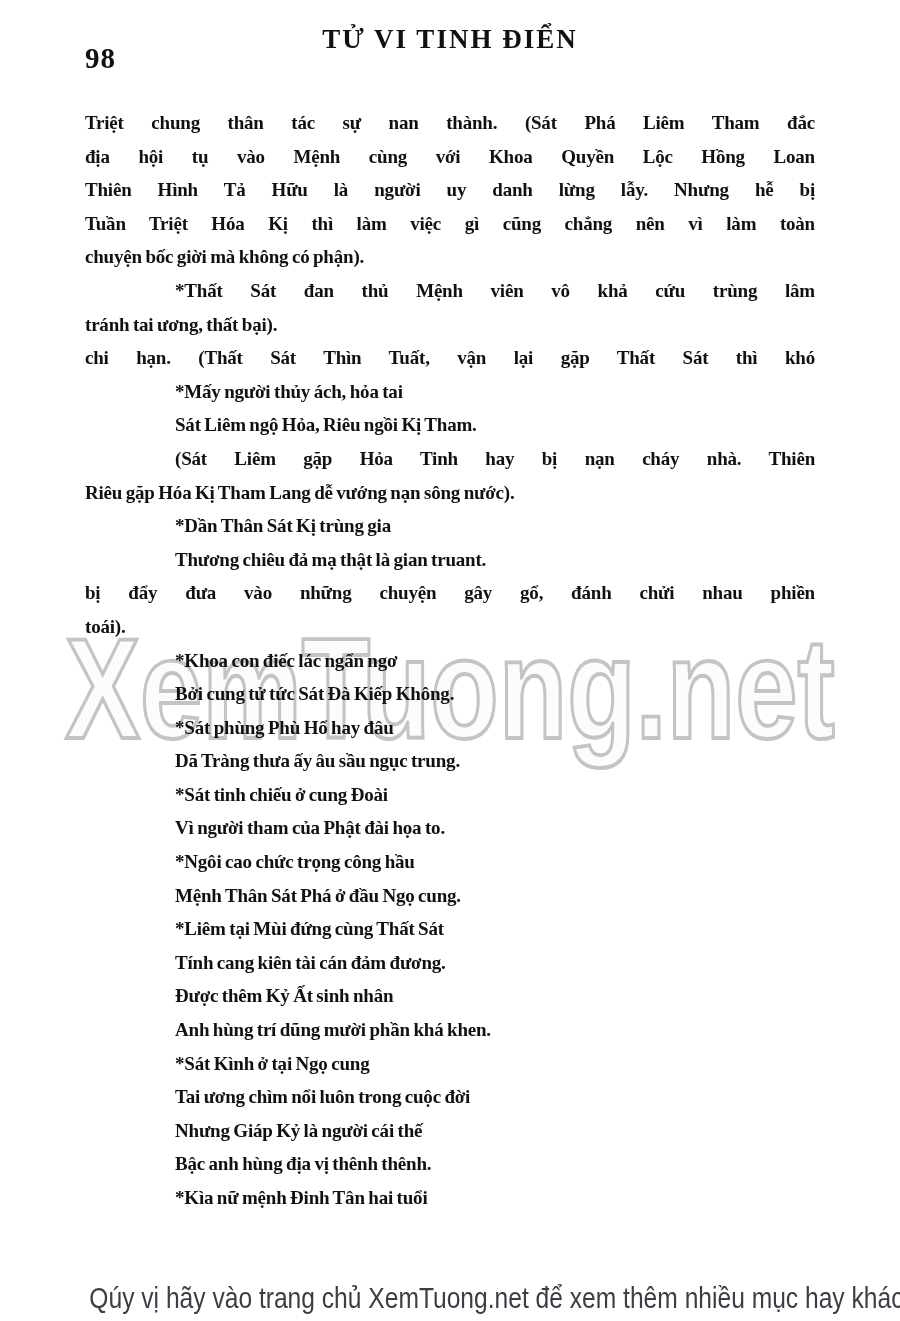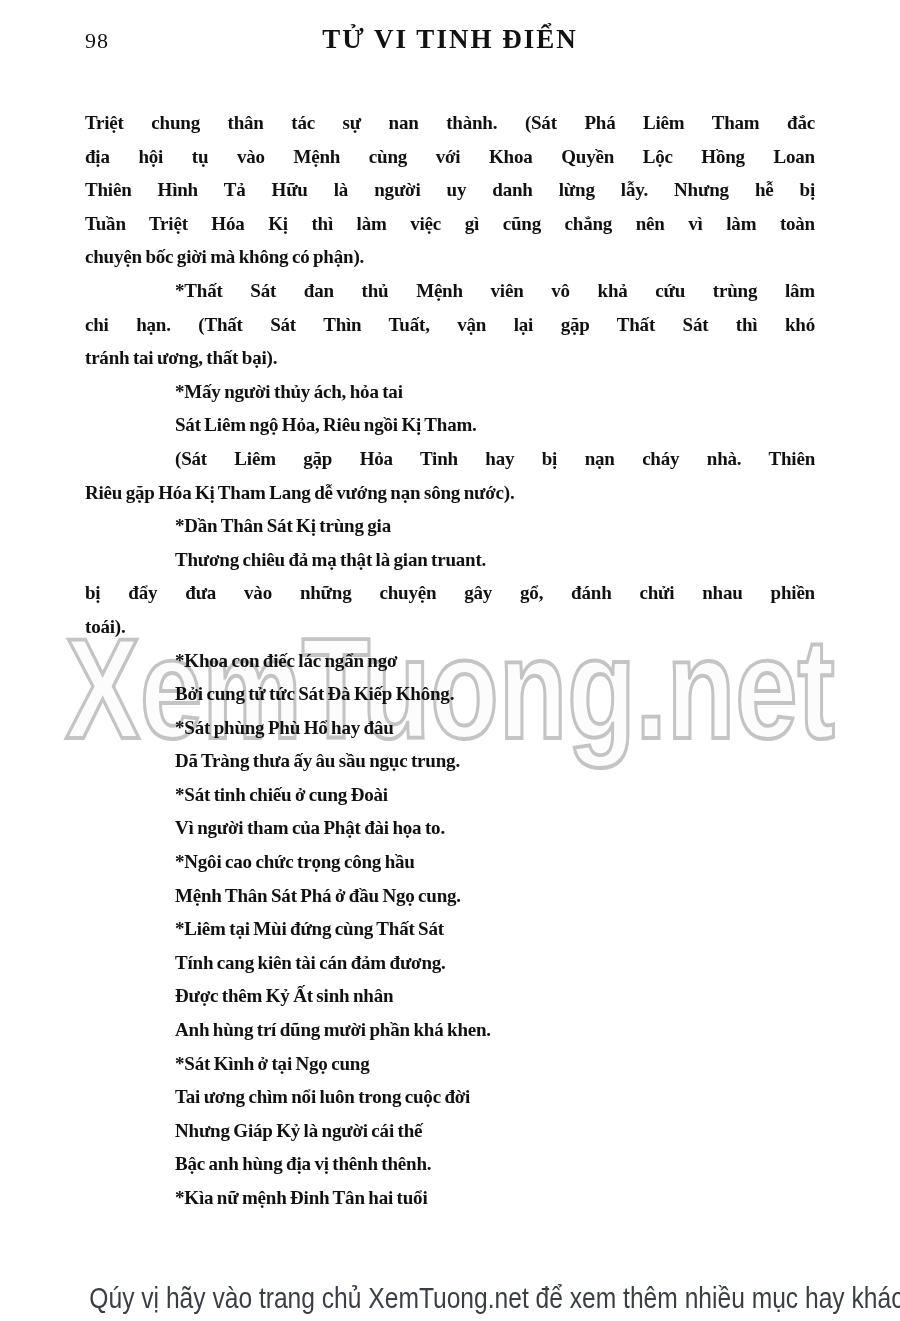--- a/index.html
+++ b/index.html
@@ -13,22 +13,22 @@
     position:relative;
     width:900px;height:1321px;
     background:var(--paper);
     font-family:"Liberation Serif", serif;
     color:var(--ink);
     overflow:hidden;
   }
   
   .header{position:absolute;top:24px;left:0;width:100%;height:40px;}
   .pagenum{
-    position:absolute;left:85px;top:4px;
-    font-weight:400;font-size:22px;letter-spacing:1px;
+    position:absolute;left:85px;top:18px;
+    font-weight:700;font-size:29px;letter-spacing:1px;
   }
   .title{
     display:block;text-align:center;
     font-weight:700;font-size:27px;letter-spacing:2px;
   }
   
   .watermark{
     position:absolute;top:618px;left:0;width:100%;
     text-align:center;z-index:0;
     font-family:"Liberation Sans", sans-serif;
@@ -90,22 +90,22 @@
   <div class="watermark">XemTuong.net</div>
 
   <div class="bodytext">
 
   <div class="line justify">Triệt chung thân tác sự nan thành. (Sát Phá Liêm Tham đắc</div>
       <div class="line justify">địa hội tụ vào Mệnh cùng với Khoa Quyền Lộc Hồng Loan</div>
       <div class="line justify">Thiên Hình Tả Hữu là người uy danh lừng lẫy. Nhưng hễ bị</div>
       <div class="line justify">Tuần Triệt Hóa Kị thì làm việc gì cũng chẳng nên vì làm toàn</div>
       <div class="line">chuyện bốc giời mà không có phận).</div>
       <div class="line indent justify">*Thất Sát đan thủ Mệnh viên vô khả cứu trùng lâm</div>
+      <div class="line">tránh tai ương, thất bại).</div>
       <div class="line justify">chi hạn. (Thất Sát Thìn Tuất, vận lại gặp Thất Sát thì khó</div>
-      <div class="line">tránh tai ương, thất bại).</div>
       <div class="line indent">*Mấy người thủy ách, hỏa tai</div>
       <div class="line indent">Sát Liêm ngộ Hỏa, Riêu ngồi Kị Tham.</div>
       <div class="line indent justify">(Sát Liêm gặp Hỏa Tinh hay bị nạn cháy nhà. Thiên</div>
       <div class="line">Riêu gặp Hóa Kị Tham Lang dễ vướng nạn sông nước).</div>
       <div class="line indent">*Dần Thân Sát Kị trùng gia</div>
       <div class="line indent">Thương chiêu đả mạ thật là gian truant.</div>
       <div class="line justify">bị đẩy đưa vào những chuyện gây gổ, đánh chửi nhau phiền</div>
       <div class="line">toái).</div>
       <div class="line indent">*Khoa con điếc lác ngẩn ngơ</div>
       <div class="line indent">Bởi cung tử tức Sát Đà Kiếp Không.</div>

